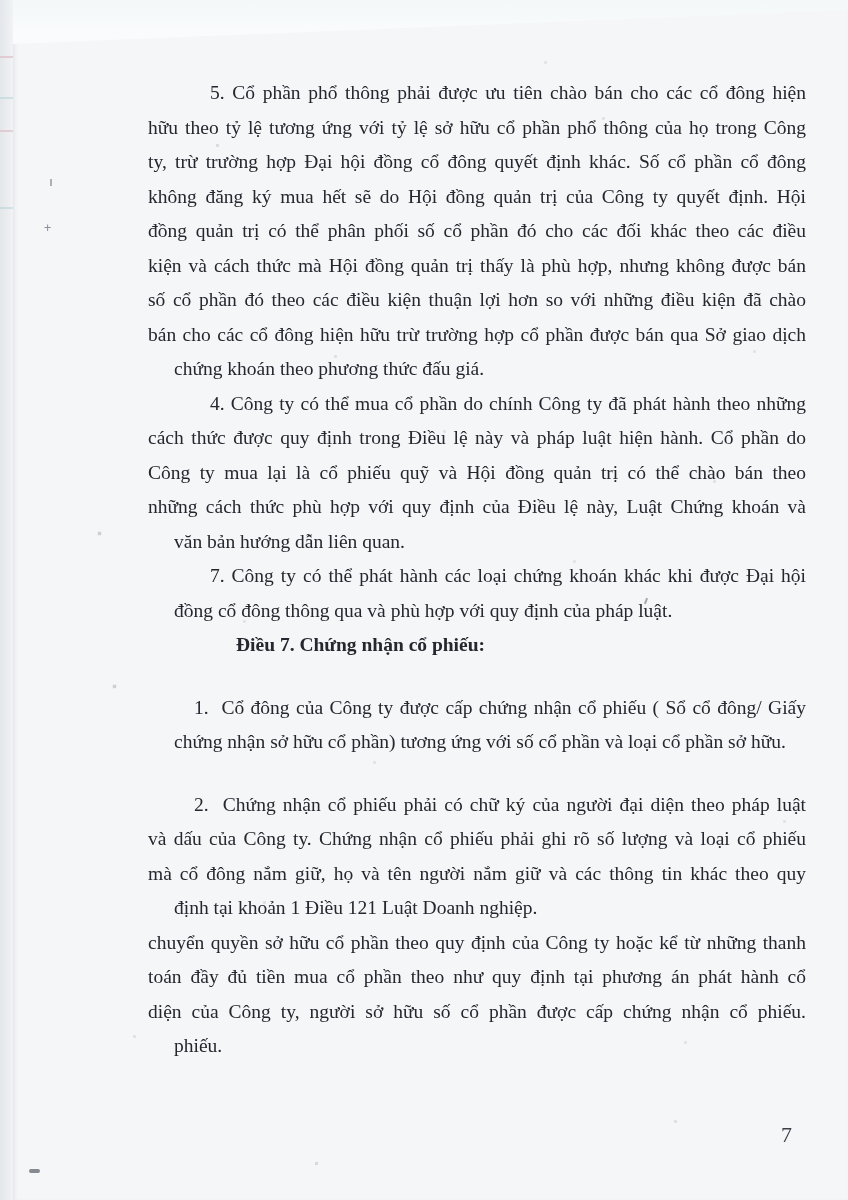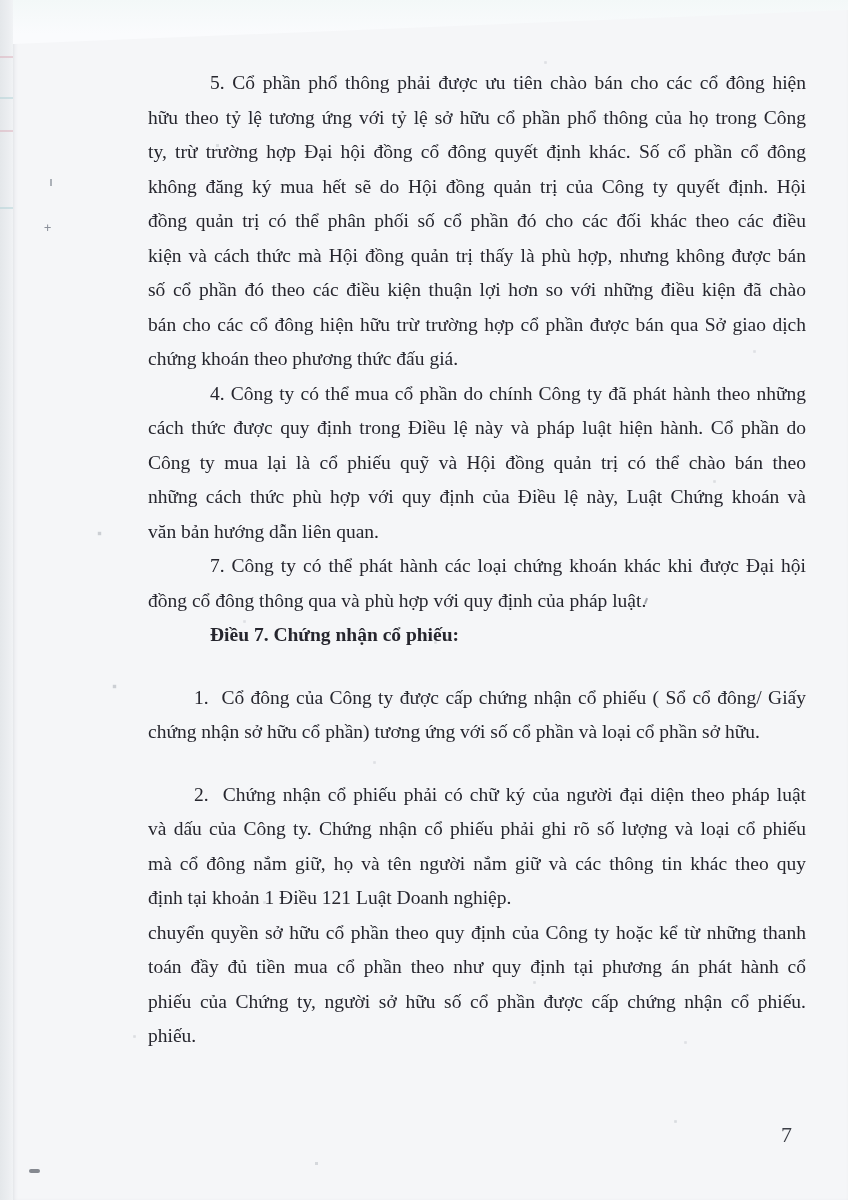--- a/index.html
+++ b/index.html
@@ -18,30 +18,30 @@
   .edge-line.pink{background:#d9a6b4;}
   .edge-line.teal{background:#a9cfd2;}
   
   .paper{
     position:absolute;left:13px;top:0;width:835px;height:1200px;
     background:#f5f6f8;
     clip-path:polygon(0 44px,100% 10px,100% 100%,0 100%);
     box-shadow:inset 3px 0 4px -2px rgba(60,70,85,.10), inset 0 4px 5px -3px rgba(100,110,125,.18);
   }
   .text-block{
-    position:absolute;left:135px;top:66px;width:658px;
+    position:absolute;left:135px;top:76px;width:658px;
     color:var(--ink,#26262e);
     font-size:19.5px;
   }
   .line{
     height:34.5px;line-height:34.5px;
     text-align:justify;text-align-last:justify;
     white-space:normal;overflow:visible;
   }
-  .line.last{text-align-last:left;}
+  .line.last{text-align-last:left;margin-left:26px;}
   .line.first.indent,.line.first.heading{padding-left:62px;}
   .line.first.item{padding-left:46px;margin-top:28px;}
   .line.heading{font-weight:bold;}
   .page-number{
     position:absolute;left:768px;top:1122px;width:40px;
     font-size:22px;color:#3c3f47;text-align:left;
   }
   
   .speckles{
     position:absolute;left:0;top:0;width:1px;height:1px;background:transparent;pointer-events:none;
@@ -101,20 +101,20 @@
         <div class="line indent last">đồng cổ đông thông qua và phù hợp với quy định của pháp luật.</div>
         <div class="line heading first last">Điều 7. Chứng nhận cổ phiếu:</div>
         <div class="line item first">1.&nbsp; Cổ đông của Công ty được cấp chứng nhận cổ phiếu ( Sổ cổ đông/ Giấy</div>
         <div class="line item last">chứng nhận sở hữu cổ phần) tương ứng với số cổ phần và loại cổ phần sở hữu.</div>
         <div class="line item first">2.&nbsp; Chứng nhận cổ phiếu phải có chữ ký của người đại diện theo pháp luật</div>
         <div class="line item">và dấu của Công ty. Chứng nhận cổ phiếu phải ghi rõ số lượng và loại cổ phiếu</div>
         <div class="line item">mà cổ đông nắm giữ, họ và tên người nắm giữ và các thông tin khác theo quy</div>
         <div class="line item last">định tại khoản 1 Điều 121 Luật Doanh nghiệp.</div>
         <div class="line item">chuyển quyền sở hữu cổ phần theo quy định của Công ty hoặc kể từ những thanh</div>
         <div class="line item">toán đầy đủ tiền mua cổ phần theo như quy định tại phương án phát hành cổ</div>
-        <div class="line item">phiếu của Chứng ty, người sở hữu số cổ phần được cấp chứng nhận cổ phiếu.</div>
+        <div class="line item">diện của Công ty, người sở hữu số cổ phần được cấp chứng nhận cổ phiếu.</div>
         <div class="line item last">phiếu.</div>
       </div>
 
     <div class="page-number">7</div>
   </div>
 
 </div>
 
 </body></html>

